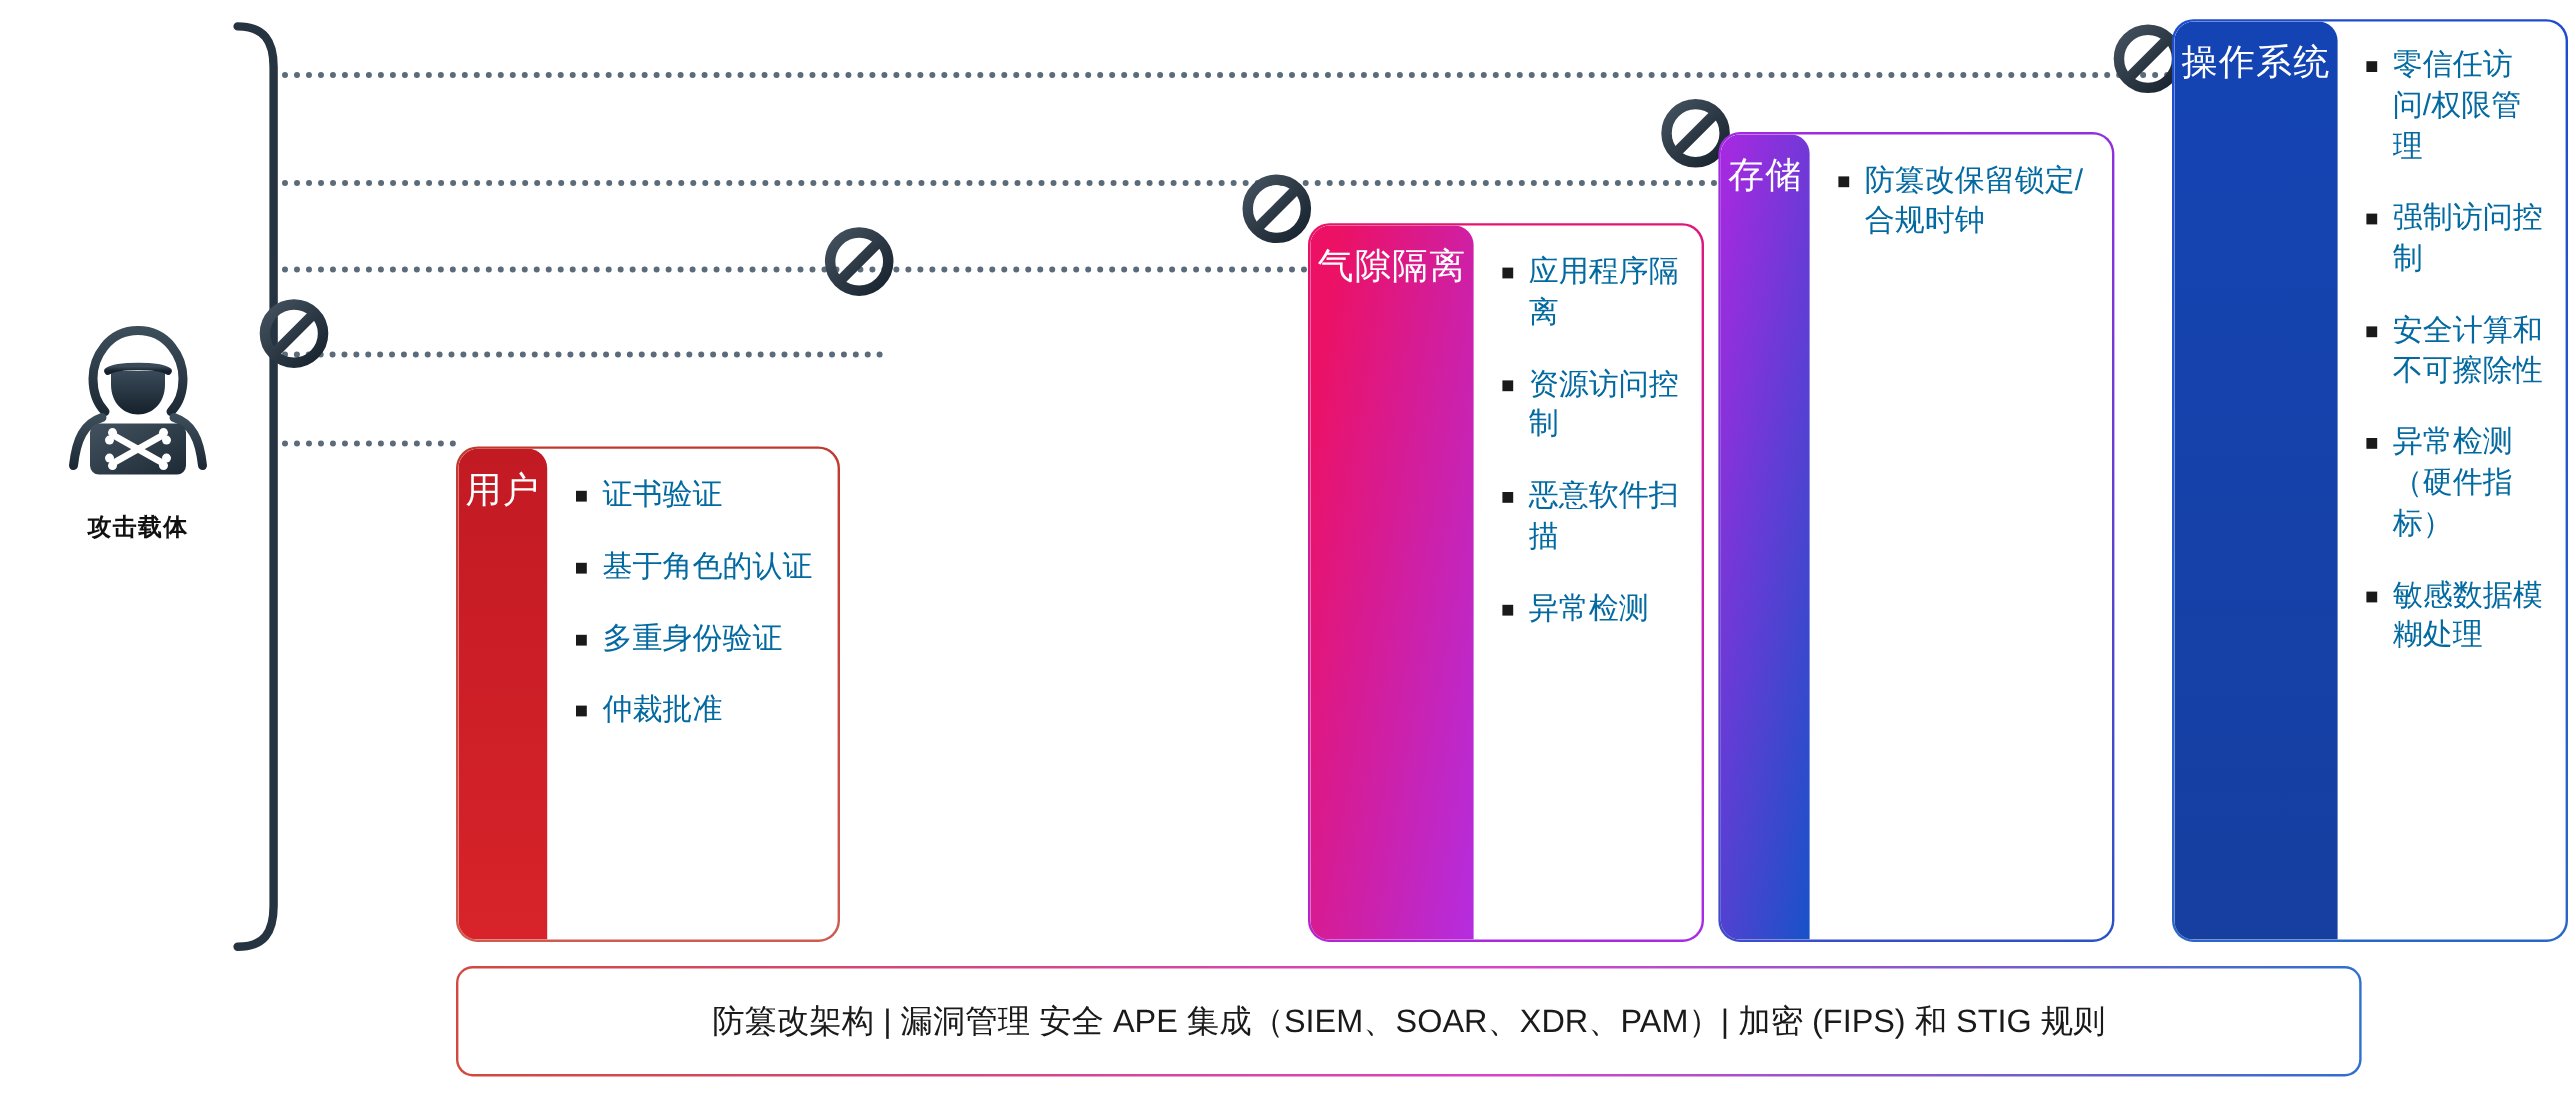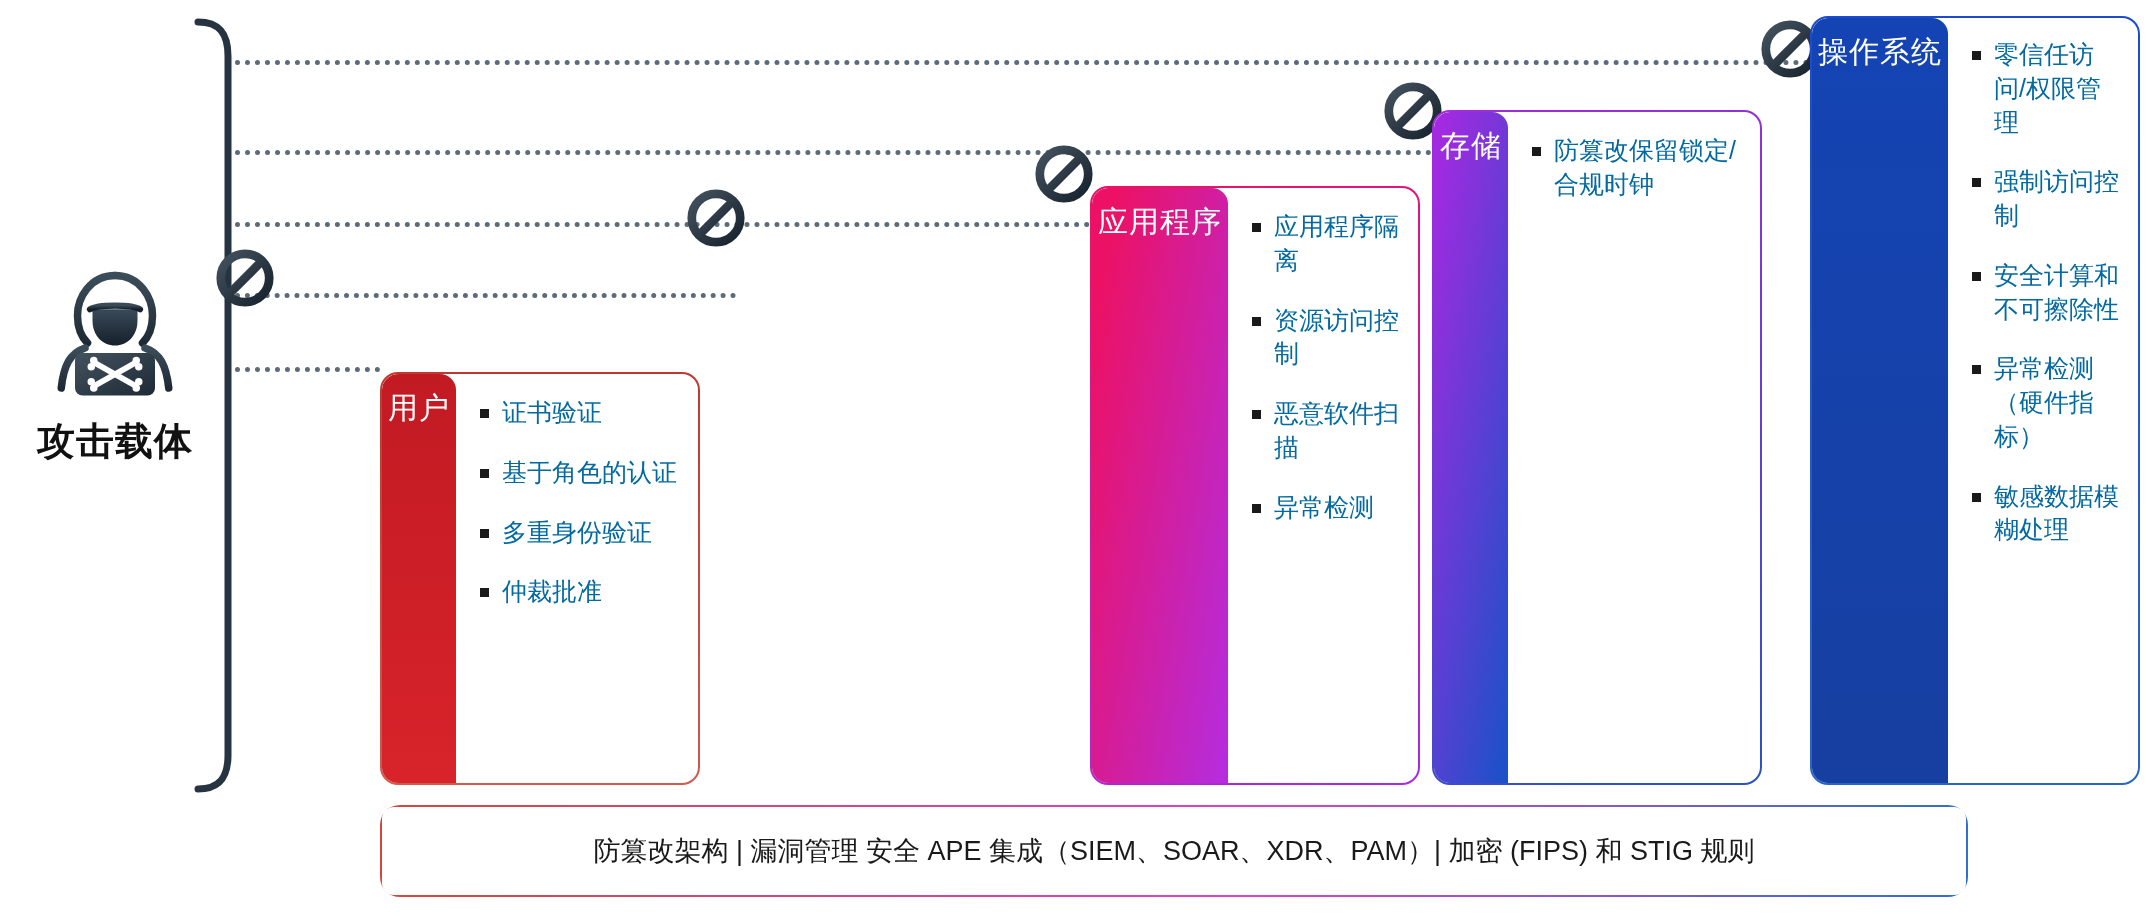--- a/index.html
+++ b/index.html
@@ -26,22 +26,22 @@
     width: 190px;
     text-align: center;
   }
   .attacker-icon {
     width: 150px;
     height: 150px;
     margin: 0 auto;
     display: block;
   }
   .attacker-label {
-    margin-top: 8px;
-    font-size: 38px;
+    margin-top: 18px;
+    font-size: 20px;
     font-weight: bold;
     color: #111111;
     letter-spacing: 1px;
     white-space: nowrap;
   }
 
   
   .bracket {
     position: absolute;
     left: 190px;
@@ -240,21 +240,21 @@
           <li><span class="bullet-sq"></span><span>多重身份验证</span></li>
           <li><span class="bullet-sq"></span><span>仲裁批准</span></li>
         </ul>
       </div>
     </div>
   </div>
 
 
   <div class="card" style="left:1090px; top:186px; width:330px; height:599px; background:linear-gradient(160deg,#ec1164,#a62ae8);">
     <div class="card-inner">
-      <div class="card-header" style="background:linear-gradient(100deg,#ec1164 10%,#b42de0 100%);">应用程序</div>
+      <div class="card-header" style="background:linear-gradient(100deg,#ec1164 10%,#b42de0 100%);">气隙隔离</div>
       <div class="card-body">
         <ul>
           <li><span class="bullet-sq"></span><span>应用程序隔离</span></li>
           <li><span class="bullet-sq"></span><span>资源访问控制</span></li>
           <li><span class="bullet-sq"></span><span>恶意软件扫描</span></li>
           <li><span class="bullet-sq"></span><span>异常检测</span></li>
         </ul>
       </div>
     </div>
   </div>
@@ -278,19 +278,19 @@
           <li><span class="bullet-sq"></span><span>零信任访问/权限管理</span></li>
           <li><span class="bullet-sq"></span><span>强制访问控制</span></li>
           <li><span class="bullet-sq"></span><span>安全计算和不可擦除性</span></li>
           <li><span class="bullet-sq"></span><span>异常检测（硬件指标）</span></li>
           <li><span class="bullet-sq"></span><span>敏感数据模糊处理</span></li>
         </ul>
       </div>
     </div>
   </div>
 
-  <div class="banner" style="left:380px; top:805px; width:1588px; height:92px; background:linear-gradient(90deg,#d1493e 0%,#d844c8 55%,#2f6fd0 100%);border-radius:20px;">
+  <div class="banner" style="left:380px; top:805px; width:1588px; height:92px; background:linear-gradient(90deg,#d1493e 0%,#d844c8 55%,#2f6fd0 100%);">
     <div class="banner-inner">
       <span class="banner-text">防篡改架构 | 漏洞管理 安全 APE 集成（SIEM、SOAR、XDR、PAM）| 加密 (FIPS) 和 STIG 规则</span>
     </div>
   </div>
 
 </div>
 
 </body></html>

